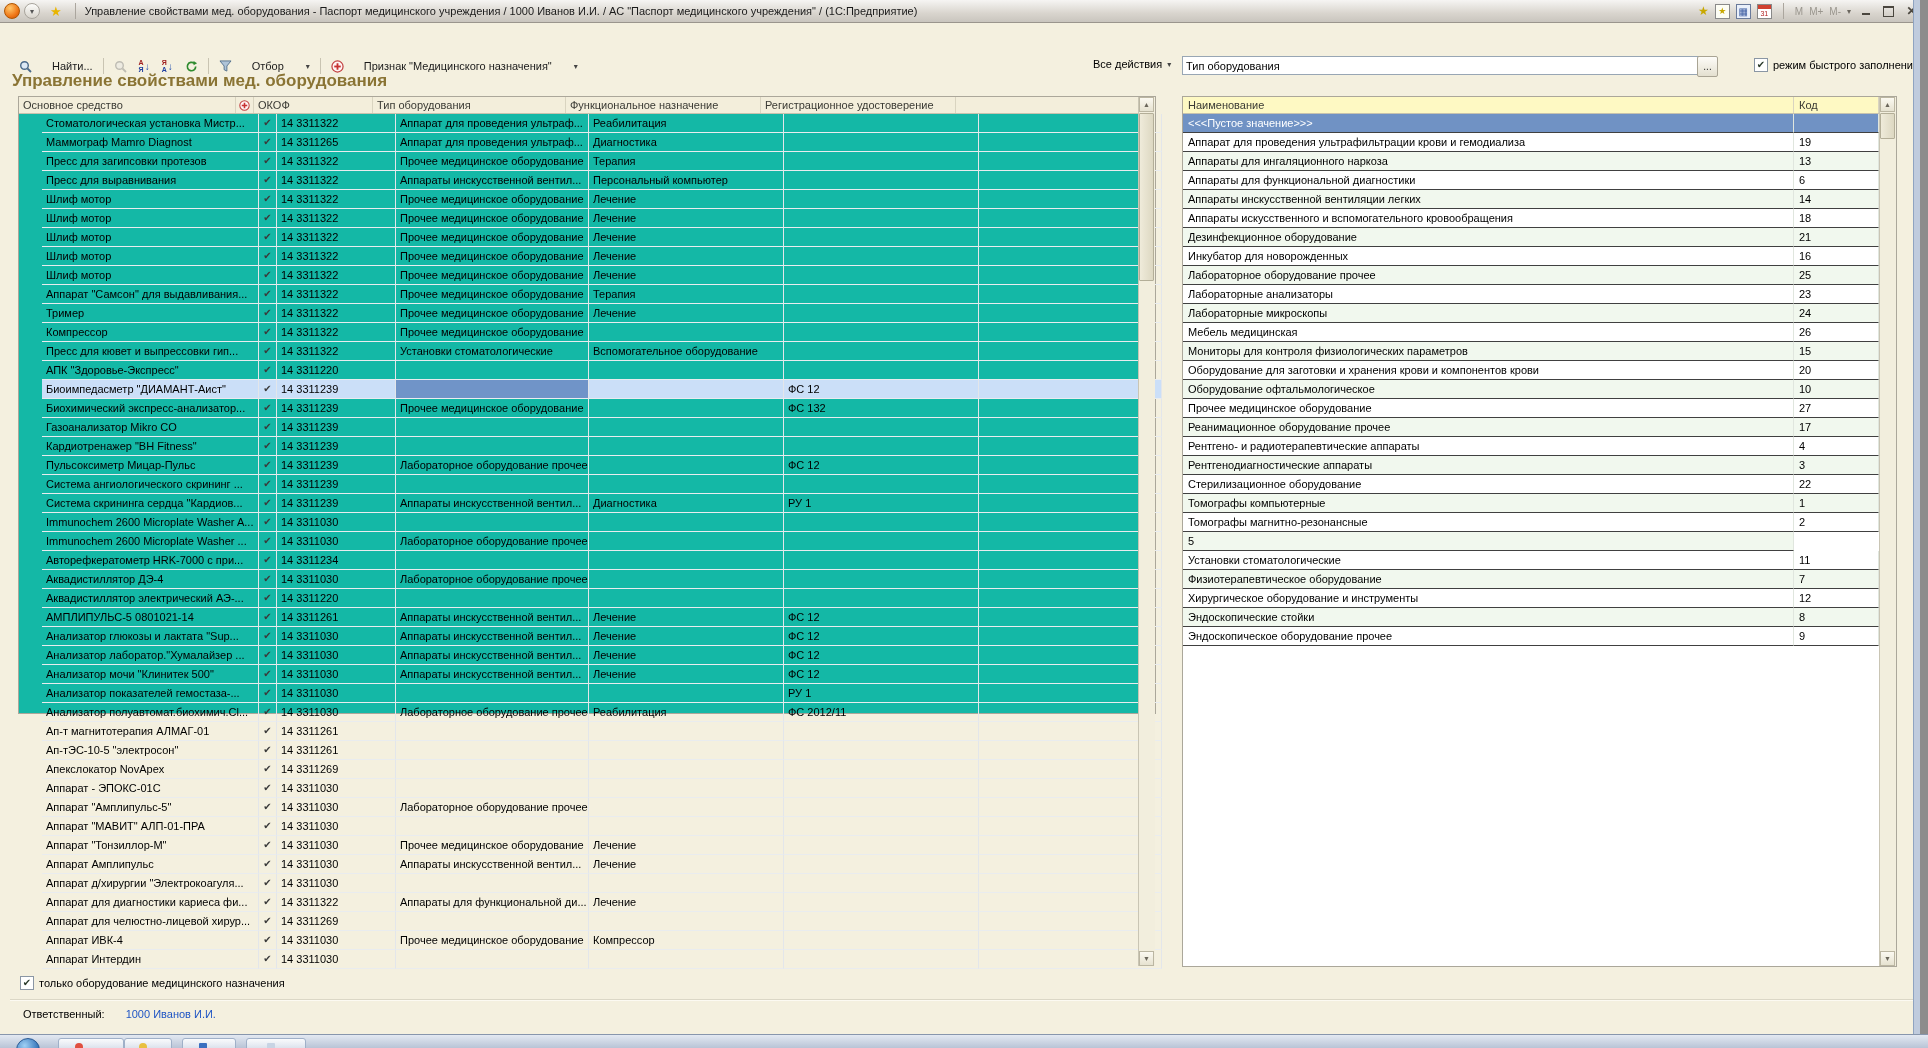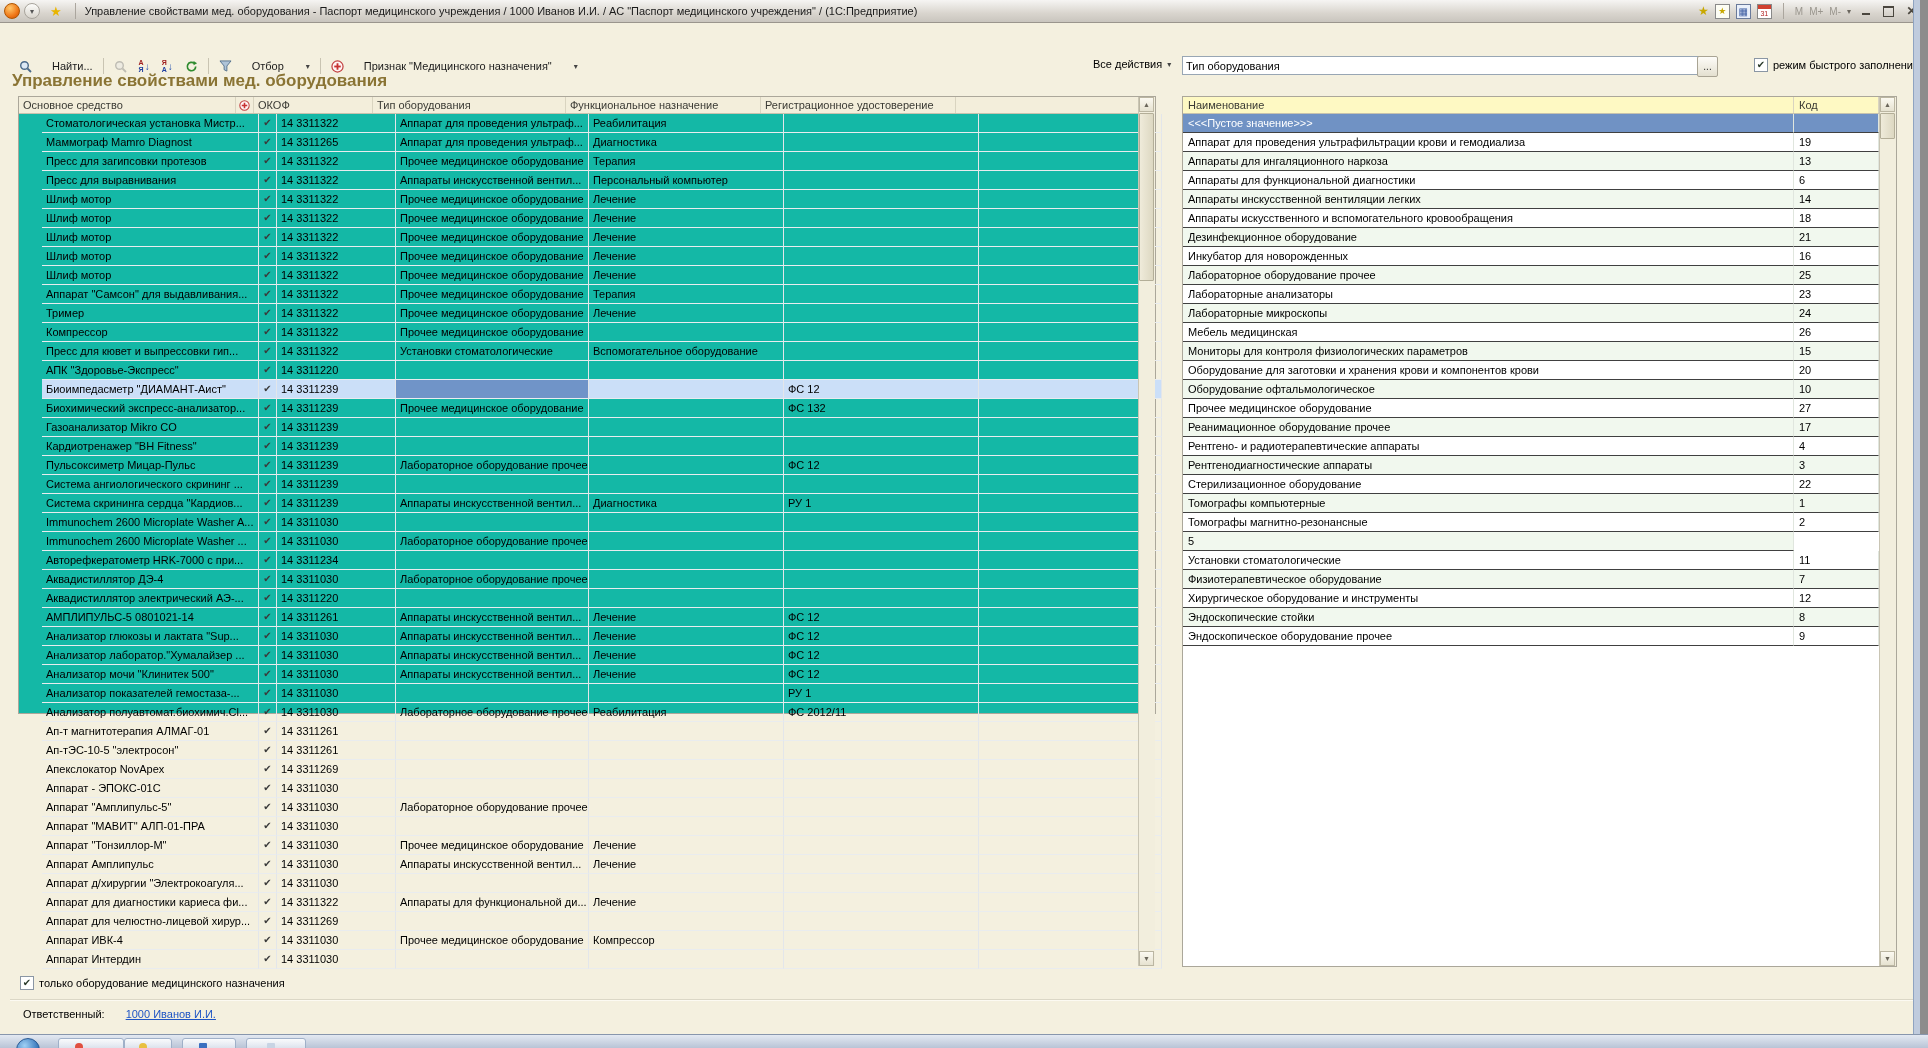--- a/index.html
+++ b/index.html
@@ -106,21 +106,21 @@
   .rt-row{display:grid;grid-template-columns:611px 1fr;height:19px;}
   .rt-c{border-right:1px solid #E0E6DE;border-bottom:1px solid #404040;padding:0 0 0 5px;
      line-height:18px;white-space:nowrap;overflow:hidden;box-sizing:border-box;}
   .rt-row.alt .rt-c{background:#F1F8EE;}
   .rt-row.sel .rt-c{background:#7092C4;color:#fff;}
   
   .only-med{position:absolute;left:20px;top:976px;display:flex;align-items:center;gap:5px;}
   .hsep{position:absolute;left:10px;top:999px;width:1908px;height:0;
      border-top:1px solid #DBD7C6;border-bottom:1px solid #FCFAF2;}
   .responsible{position:absolute;left:23px;top:1008px;display:flex;align-items:center;gap:21px;}
-  .resp-link{color:#1F55C4;text-decoration:underline;}
+  .resp-link{color:#1F55C4;}
   
   .win-edge{position:absolute;right:8px;top:0;width:6px;height:1034px;background:#BFCBDD;border-left:1px solid #8FA3C0;}
   .screen-edge{position:absolute;right:0;top:0;width:8px;height:1048px;background:#8C8C8C;}
   
   .taskbar{position:absolute;left:0;top:1034px;width:1928px;height:14px;
      background:linear-gradient(#E3E9F2,#B6C1D4);border-top:1px solid #8796AC;}
   .orb{position:absolute;left:16px;top:3px;width:22px;height:22px;border-radius:50%;
      background:radial-gradient(circle at 35% 30%,#9FD0F5,#2E6EB5 70%,#16477F);border:1px solid #2A5A93;}
   .task-btn{position:absolute;top:3px;height:14px;border:1px solid #9FB0C8;border-radius:3px 3px 0 0;
      background:linear-gradient(rgba(255,255,255,0.85),rgba(220,228,240,0.6));}

